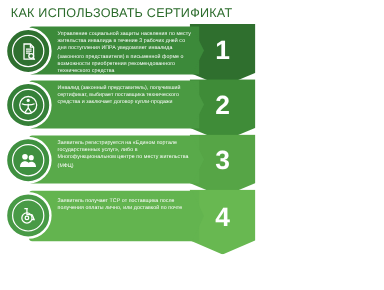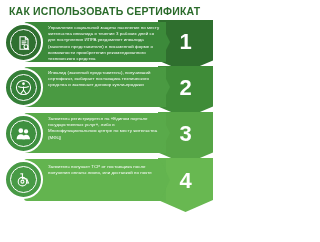--- a/index.html
+++ b/index.html
@@ -14,21 +14,21 @@
     width: 213px; height: 242px;
     background: #ffffff;
   }
 
   
   .title {
     position: absolute;
     left: 9px; top: 5px;
     width: 200px;
     font-size: 10.5px;
-    font-weight: bold;
+    font-weight: normal;
     letter-spacing: 0.2px;
     color: #2b6b2b;
     white-space: nowrap;
   }
 
   
   .steps {
     position: absolute;
     left: 0; top: 20px;
     width: 213px; height: 222px;

